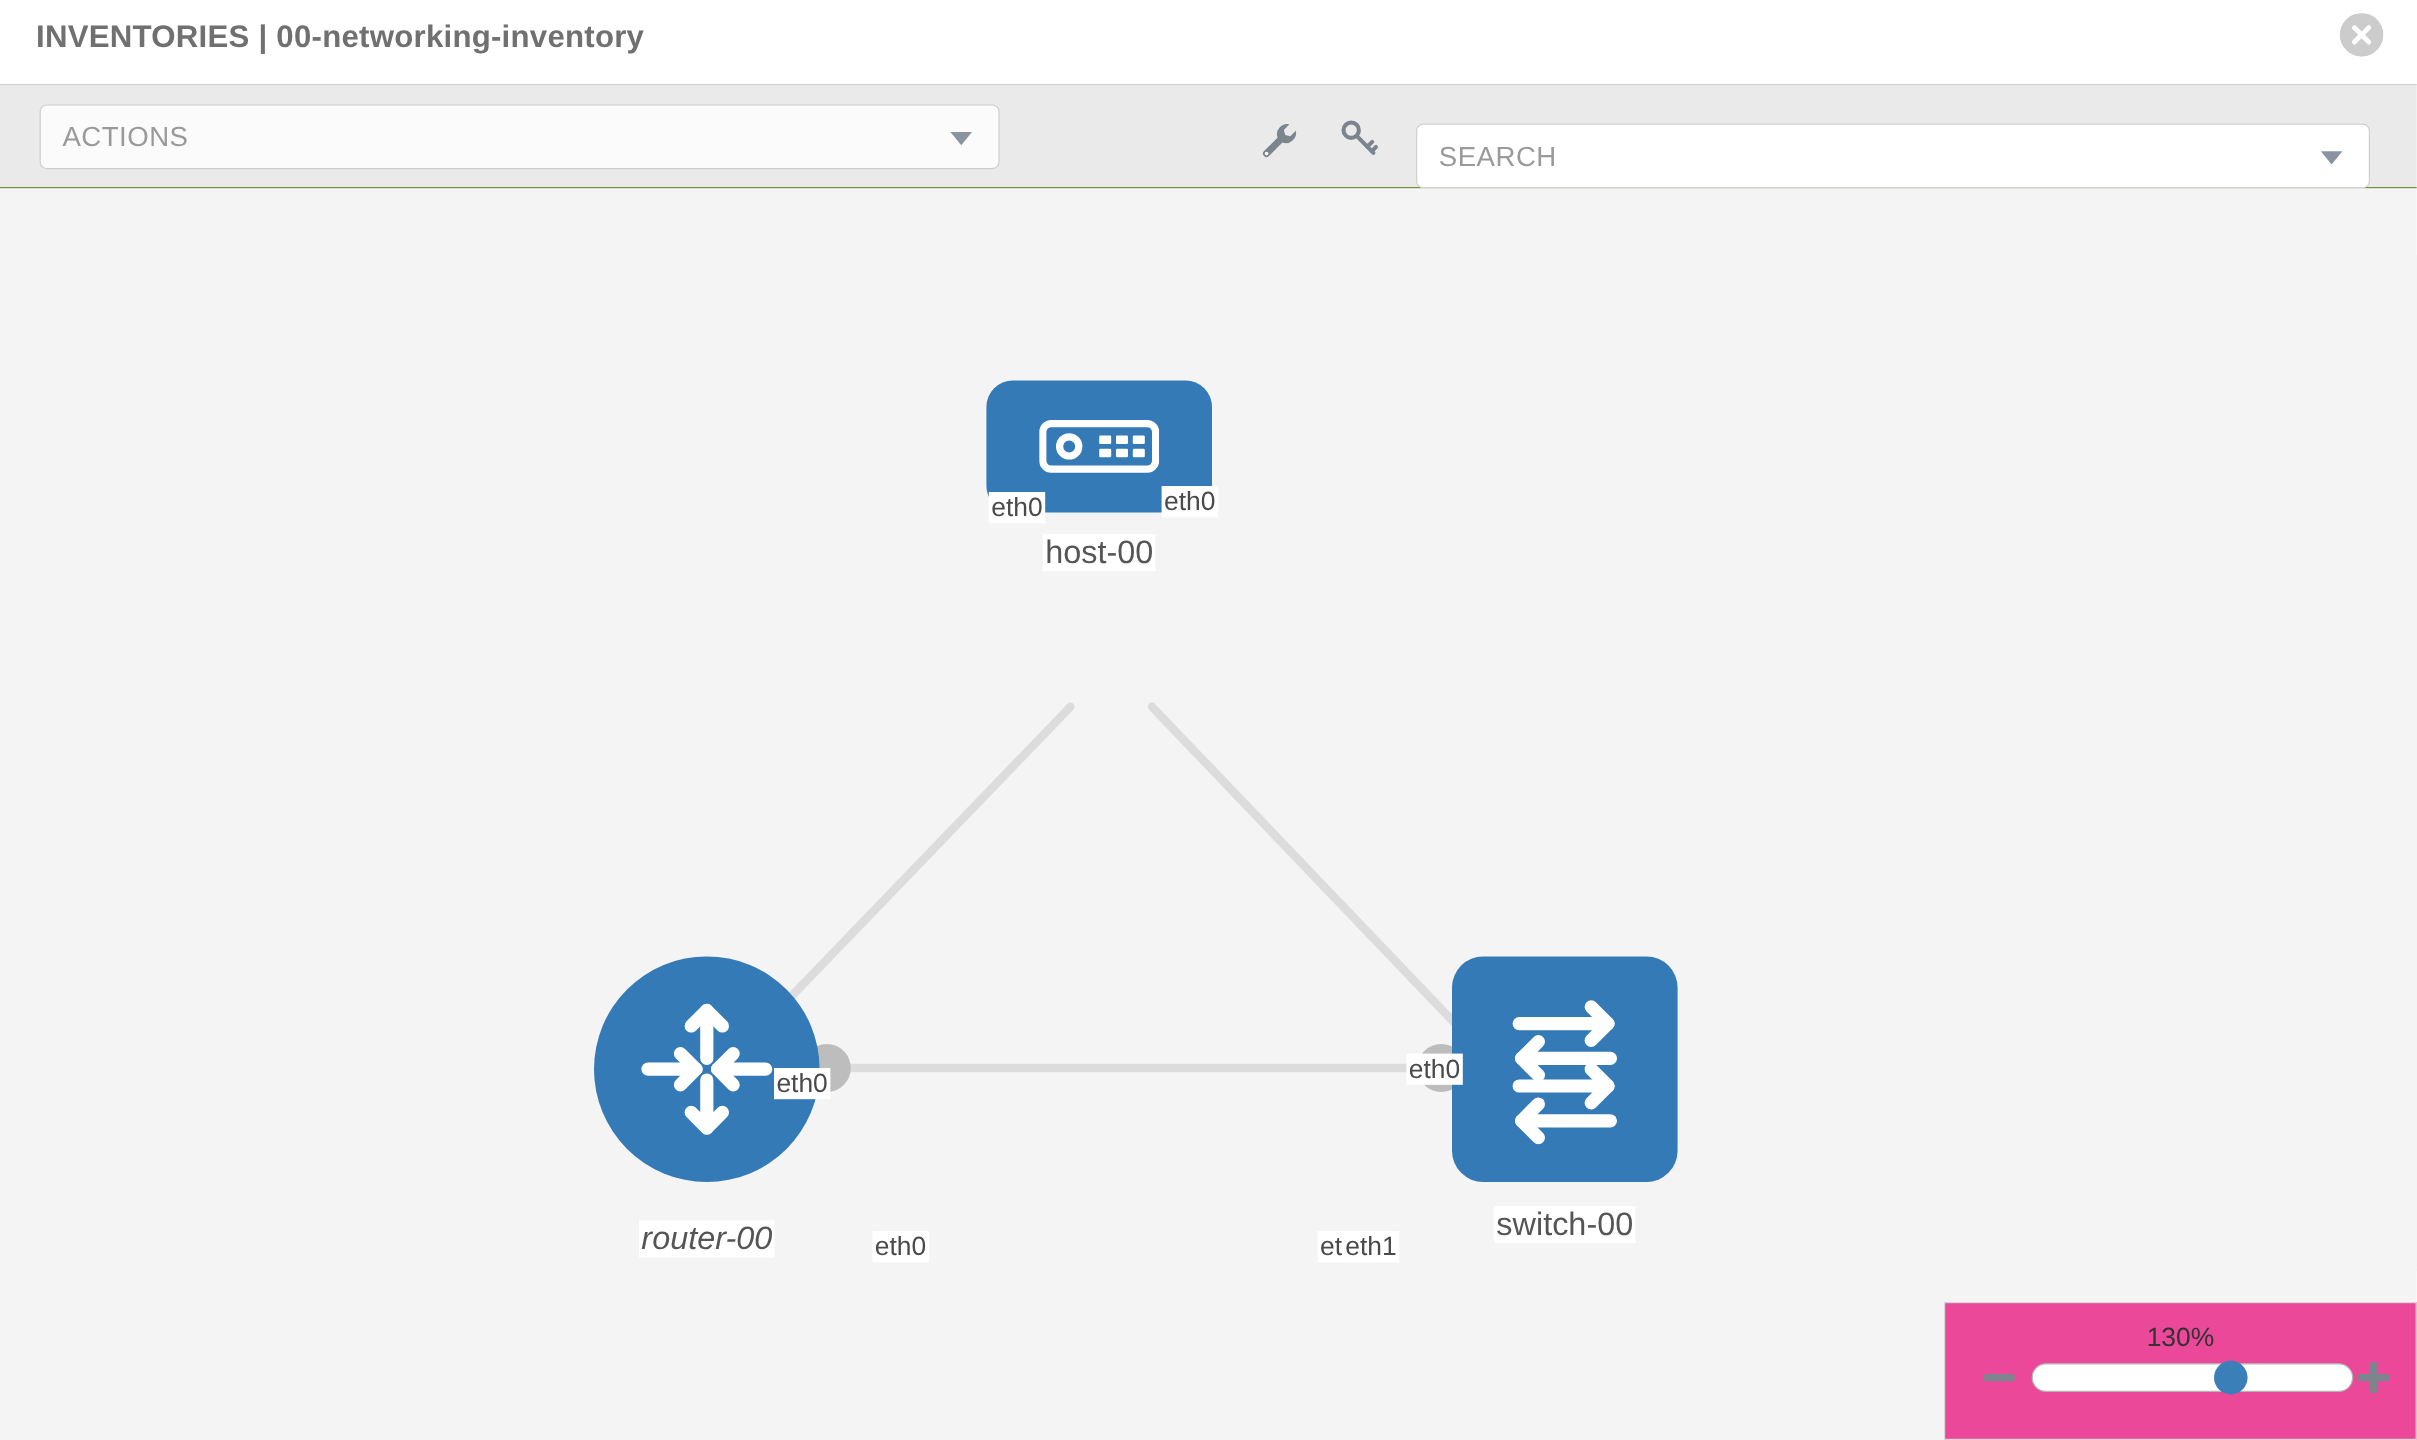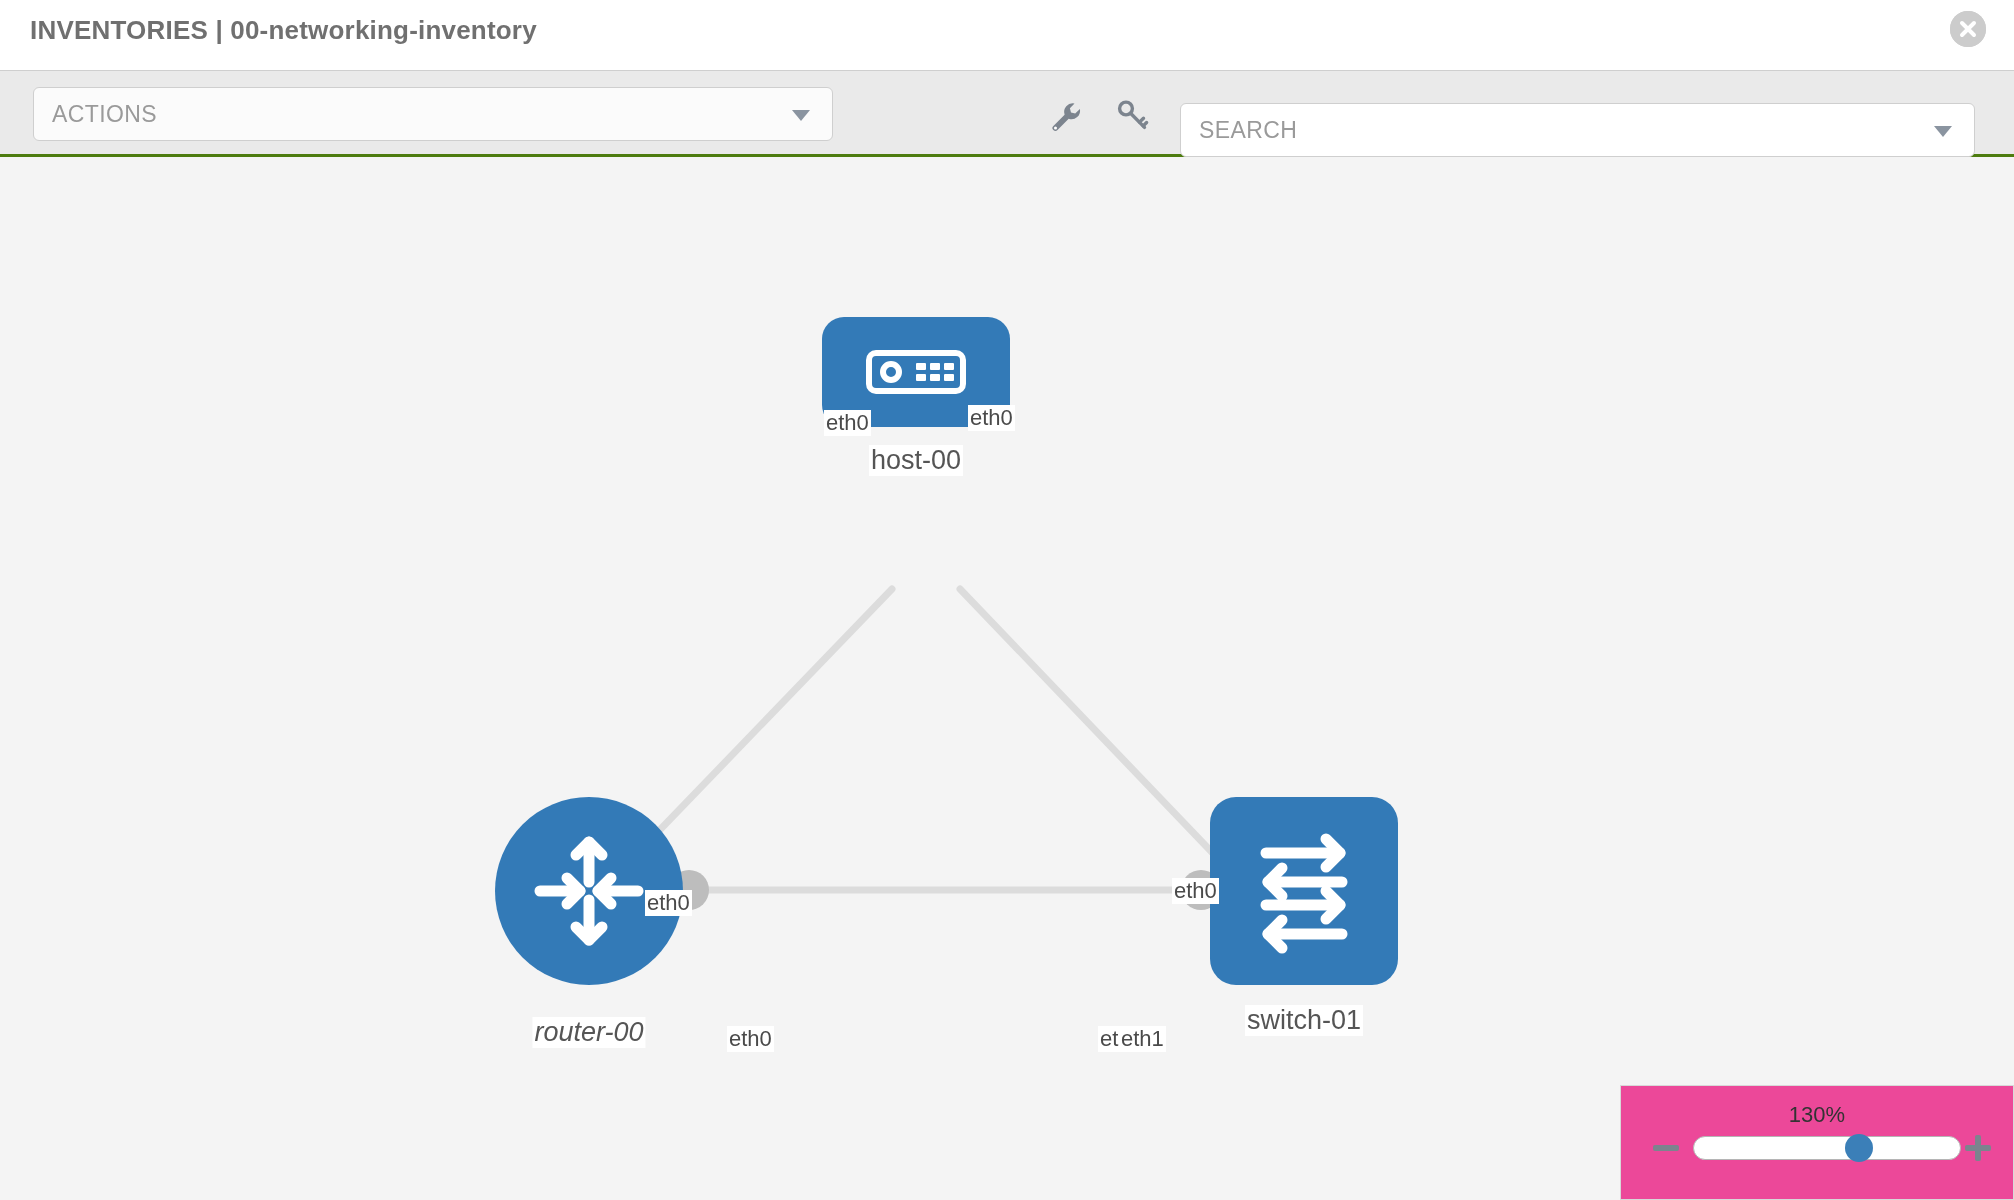--- a/index.html
+++ b/index.html
@@ -45,21 +45,21 @@
   }
   .close-btn svg { display: block; }
 
   
   .toolbar {
     position: absolute;
     left: 0; top: 70px;
     width: 2014px; height: 87px;
     background: #eaeaea;
     border-top: 1px solid #cfcfcf;
-    border-bottom: 3px solid #4d7c0f;
+    border-bottom: 1px solid #4d7c0f;
   }
   .actions-select {
     position: absolute;
     left: 33px; top: 16px;
     width: 800px; height: 54px;
     background: #fbfbfb;
     border: 1px solid #cfcfcf;
     border-radius: 6px;
     cursor: pointer;
   }
@@ -317,21 +317,21 @@
               <path d="M86 11 L100 25 L86 39"></path>
             <path d="M102 54 L28 54"></path>
               <path d="M42 40 L28 54 L42 68"></path>
             <path d="M26 77 L100 77"></path>
               <path d="M86 63 L100 77 L86 91"></path>
             <path d="M102 106 L28 106"></path>
               <path d="M42 92 L28 106 L42 120"></path>
           </g>
         </svg>
       </div>
-      <div class="node-label" style="top:192px;">switch-01</div>
+      <div class="node-label" style="top:192px;">switch-00</div>
     </div>
 
     <div class="iface-label" style="left:824px; top:253px;">eth0</div>
     <div class="iface-label" style="left:968px; top:248px;">eth0</div>
     <div class="iface-label" style="left:645px; top:733px;">eth0</div>
     <div class="iface-label" style="left:727px; top:869px;">eth0</div>
     <div class="iface-label" style="left:1172px; top:721px;">eth0</div>
     <div class="iface-label" style="left:1098px; top:869px;">eth0</div>
     <div class="iface-label" style="left:1119px; top:869px;text-align:center;">eth1</div>
 

